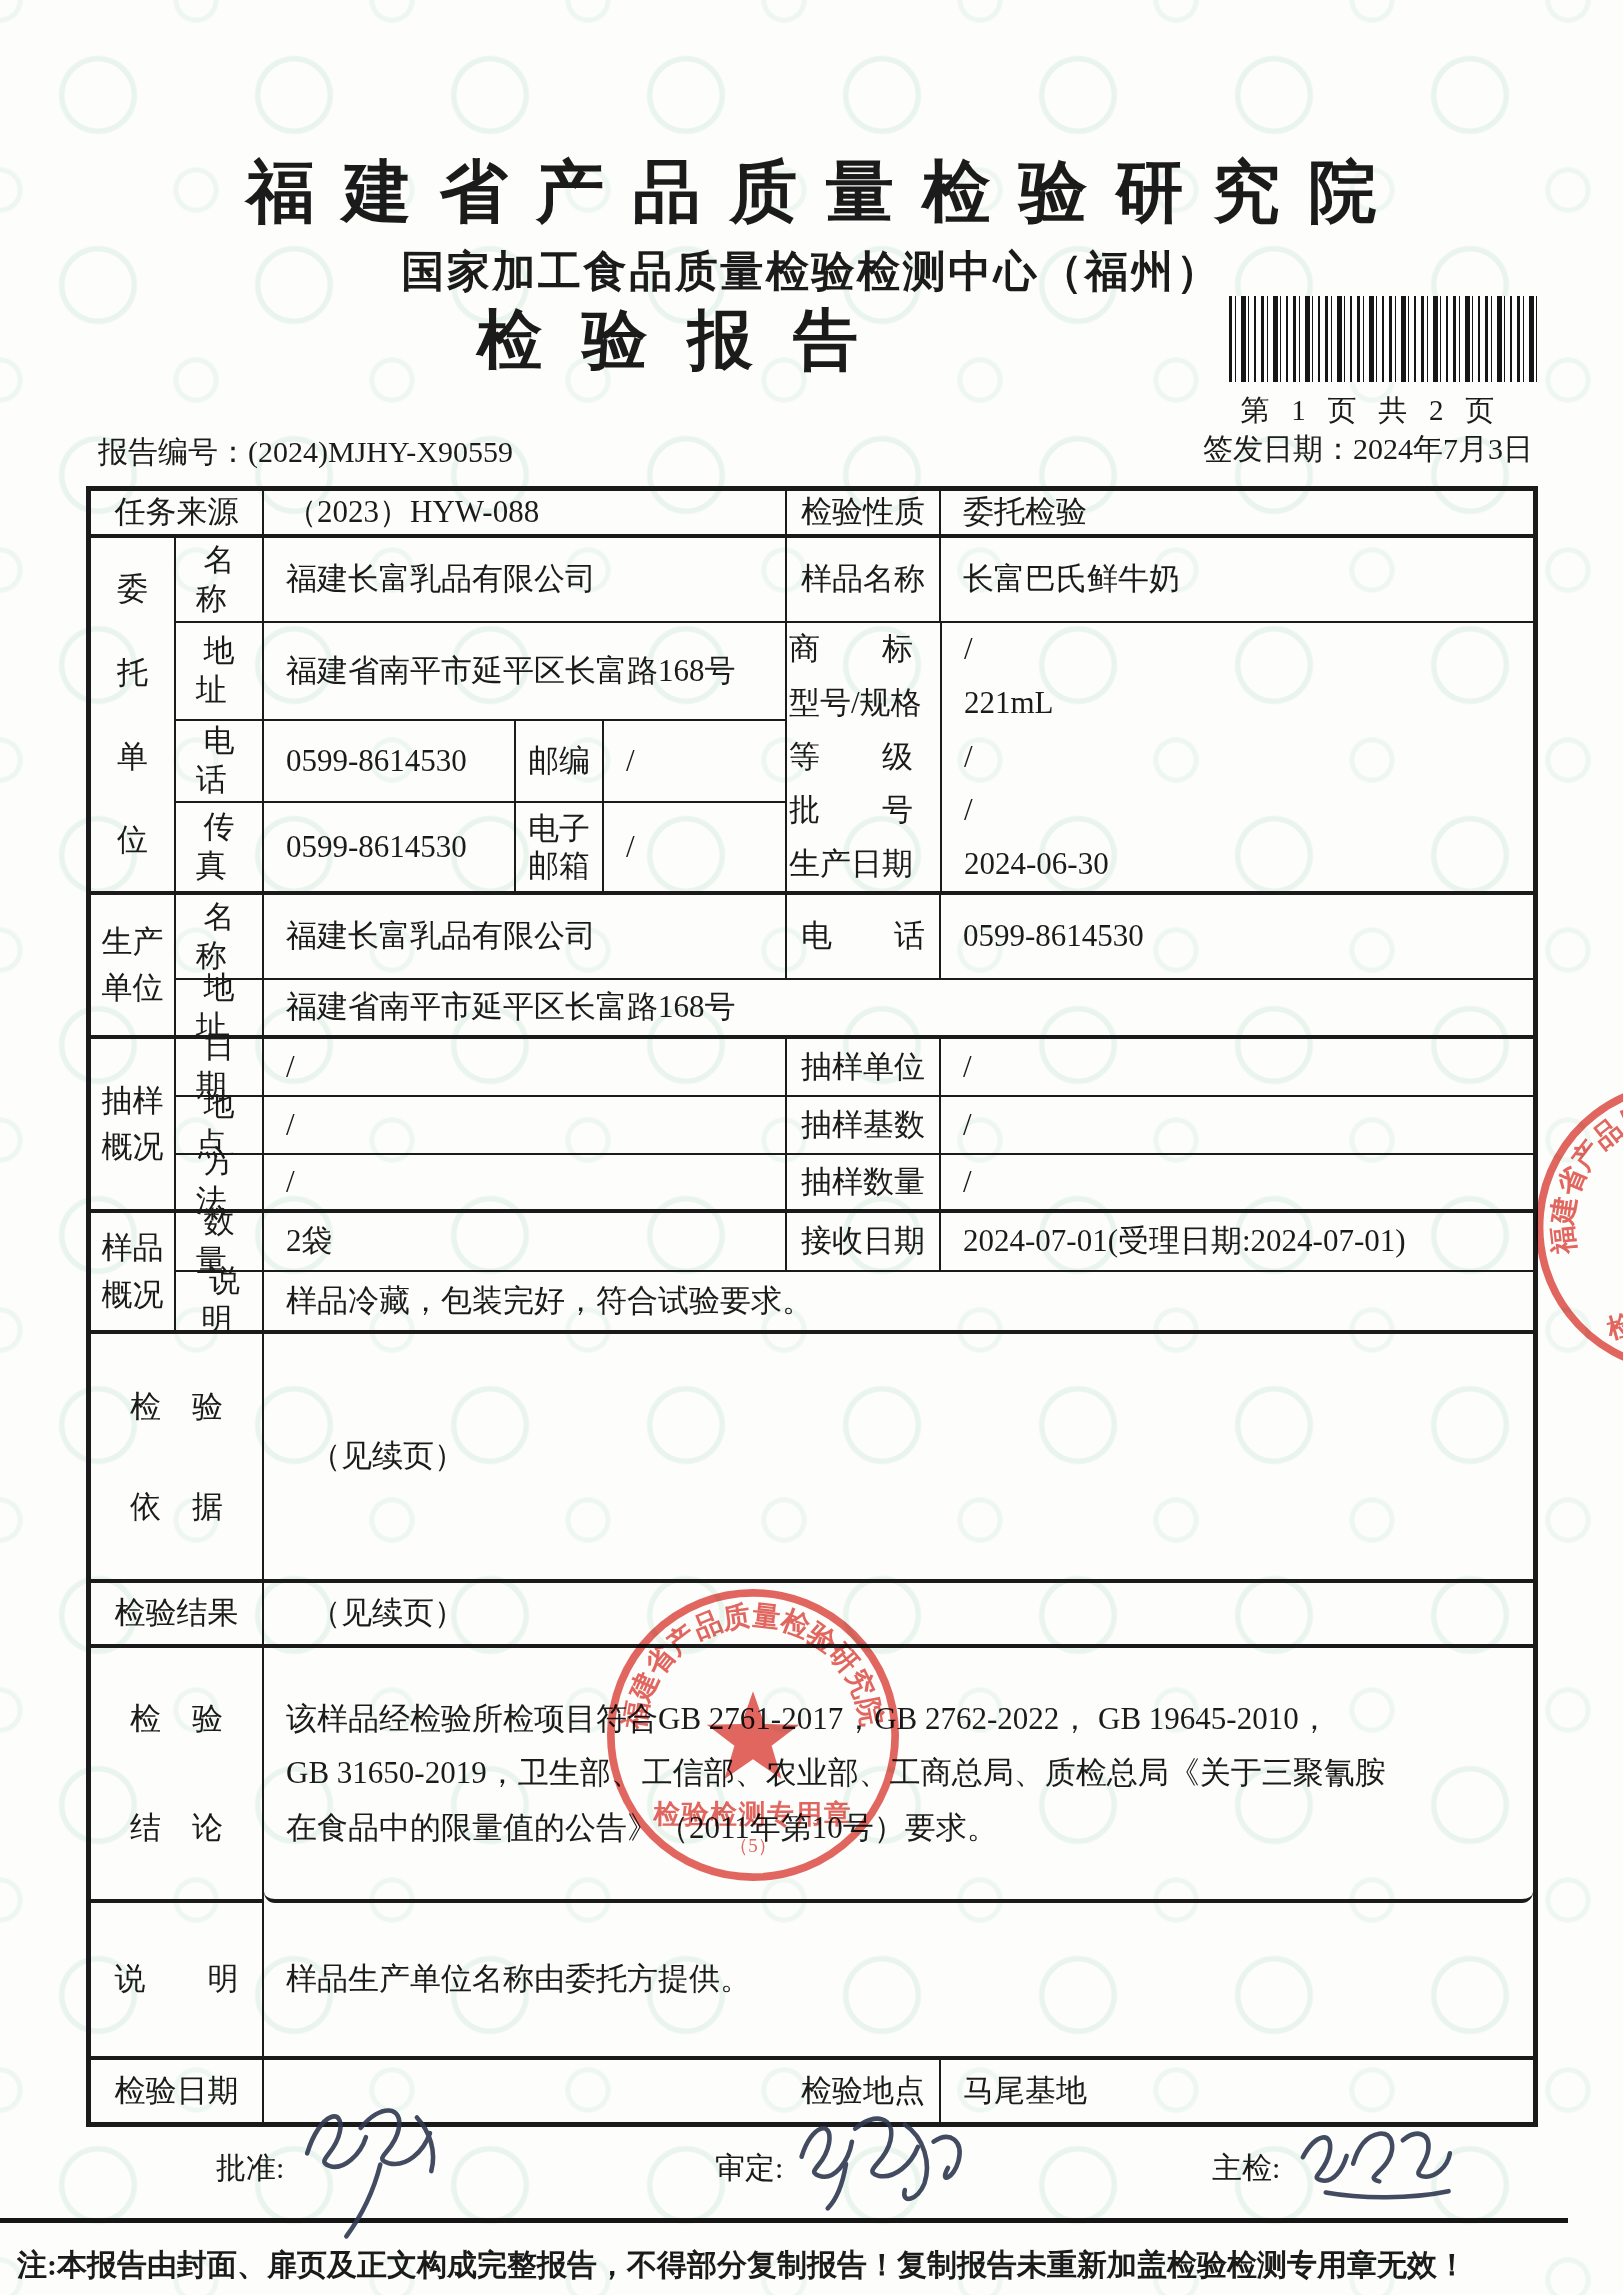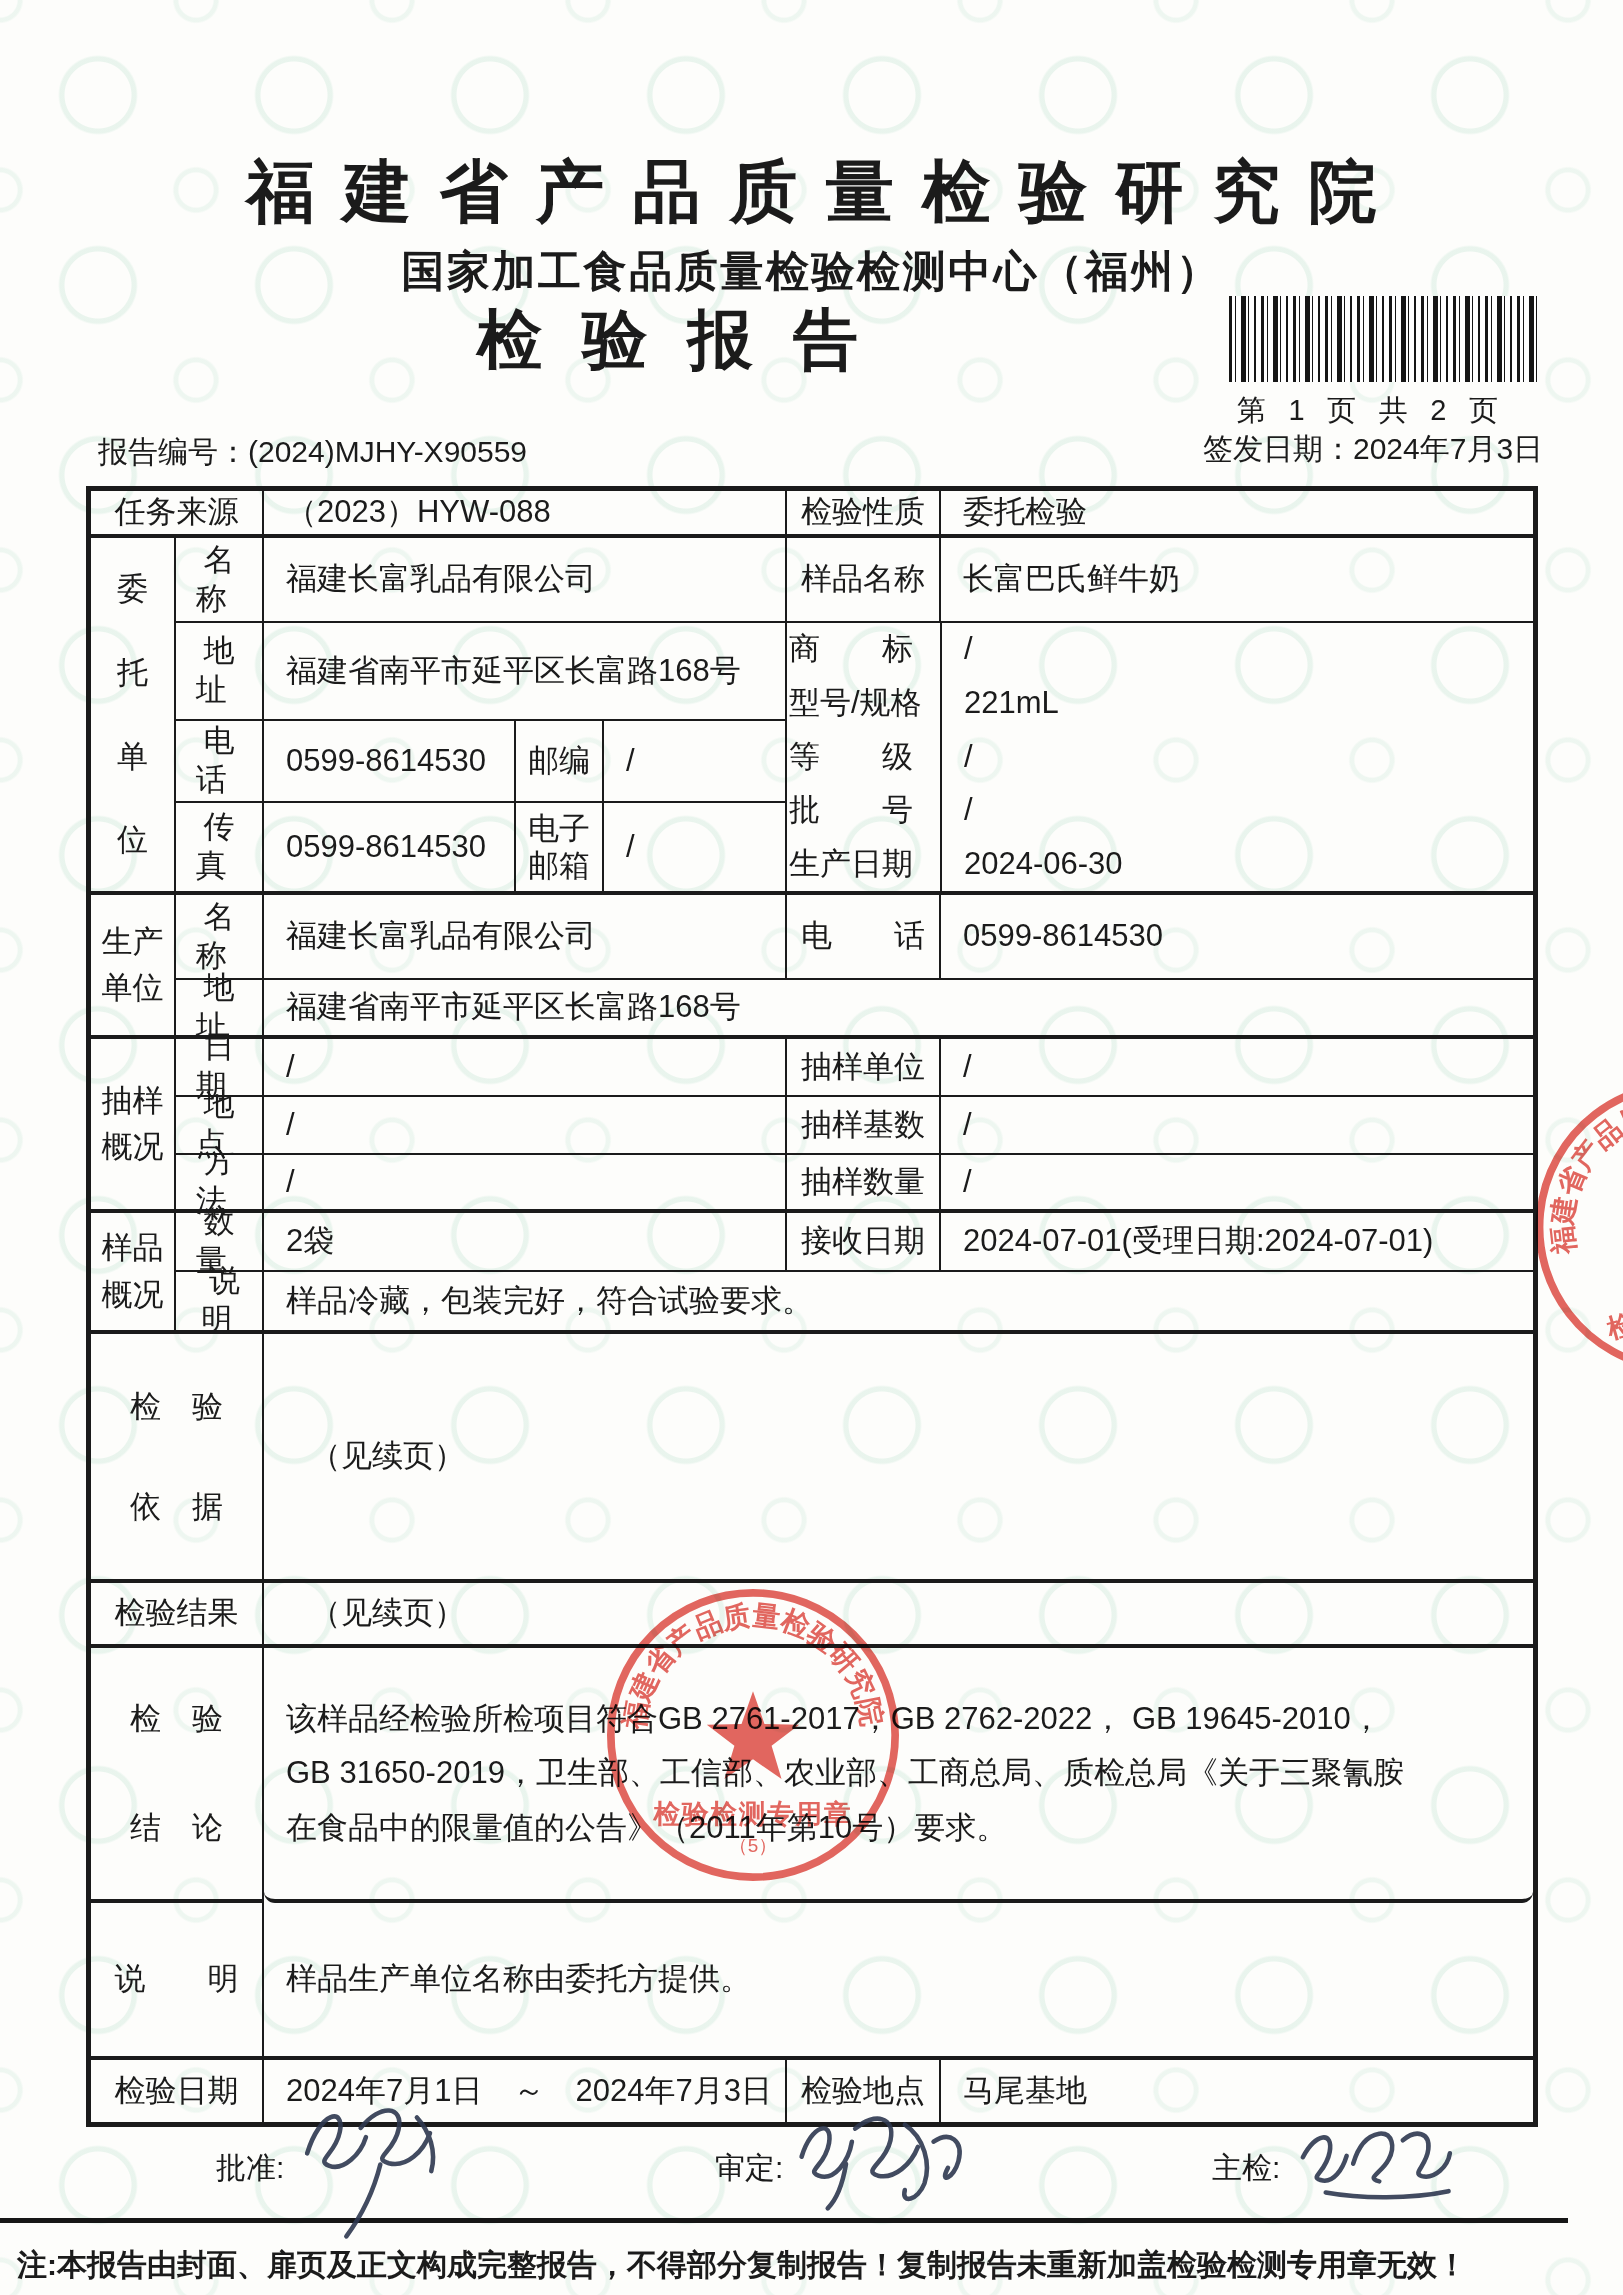--- a/index.html
+++ b/index.html
@@ -1,17 +1,17 @@
 <!DOCTYPE html>
 <html style="font-size:10.5px"><head>
 <meta charset="utf-8">
 <style>
   html,body{margin:0;padding:0;background:#888;}
   .page{position:relative;width:1623px;height:2295px;background:#fdfdfb;overflow:hidden;
-        font-family:Liberation Sans, sans-serif;color:#1b1b1b;}
+        font-family:Liberation Serif, serif;color:#1b1b1b;}
   
   .wm{position:absolute;inset:0;z-index:0;
       background-image:
         radial-gradient(circle, rgba(62,171,121,0) 33px, rgba(62,171,121,0.10) 34px, rgba(62,171,121,0.10) 38px, rgba(62,171,121,0) 40px),
         radial-gradient(circle, rgba(62,171,121,0) 17px, rgba(62,171,121,0.08) 18.3px, rgba(62,171,121,0.08) 21.6px, rgba(62,171,121,0) 23.6px);
       background-size:196px 190px,196px 190px;
       background-position:0 0,98px 95px;}
   .layer{position:absolute;z-index:1;}
   
   .title1{top:147px;left:0;width:100%;text-align:center;font-size:68px;font-weight:bold;
@@ -170,21 +170,20 @@
     <div class="c lbl hb lh-wide2" style="grid-row:15;grid-column:1/span 2;">检　验
 结　论</div>
     <div class="c hb ncr concl" style="grid-row:15;grid-column:3/span 5;white-space:pre-line;border-radius:11px;">该样品经检验所检项目符合GB 2761-2017，GB 2762-2022， GB 19645-2010，
 GB 31650-2019，卫生部、工信部、农业部、工商总局、质检总局《关于三聚氰胺
 在食品中的限量值的公告》（2011年第10号）要求。</div>
 
     <div class="c lbl hb" style="grid-row:16;grid-column:1/span 2;">说　　明</div>
     <div class="c val hb ncr" style="grid-row:16;grid-column:3/span 5;">样品生产单位名称由委托方提供。</div>
 
     <div class="c lbl ncb" style="grid-row:17;grid-column:1/span 2;">检验日期</div>
-    <div class="c val ncb" style="grid-row:17;grid-column:3/span 3;">2024年7月1日　～　2024年7月3日</div>
     <div class="c lbl ncb" style="grid-row:17;grid-column:6;">检验地点</div>
     <div class="c val ncb ncr" style="grid-row:17;grid-column:7;">马尾基地</div>
   </div>
 
   <div class="siglabel" style="left:216px;top:2148px;">批准:</div>
   <svg class="sige" style="left:281px;top:2091px;" width="196" height="151" viewBox="0 0 300 230">
     <g fill="none" stroke="#2e3850" stroke-width="7" stroke-linecap="round" opacity="0.9">
       <path d="M40,95 C60,30 98,24 90,62 C83,97 52,106 74,114 C96,122 122,96 130,70"></path>
       <path d="M122,56 C152,18 188,22 180,58 C173,94 138,102 165,110 C192,117 218,92 228,64"></path>
       <path d="M152,112 C142,152 122,192 100,222"></path>

